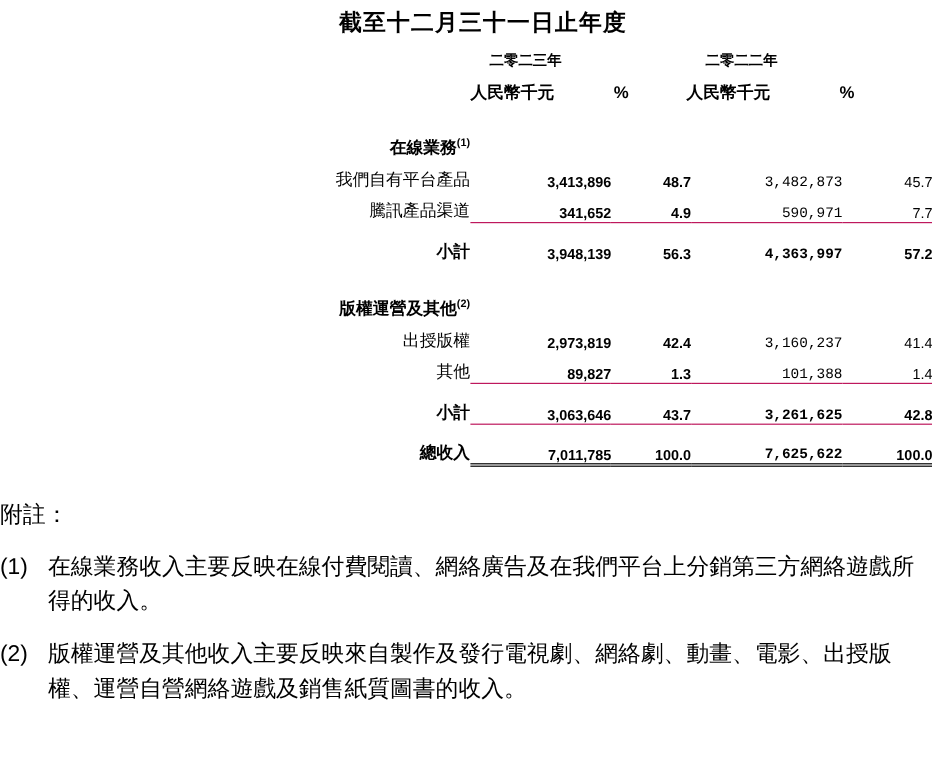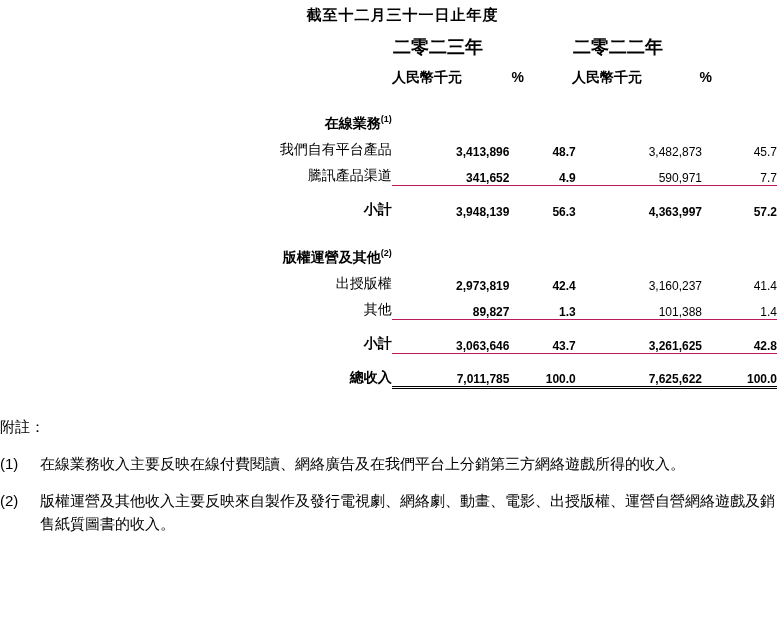--- a/index.html
+++ b/index.html
@@ -17,30 +17,30 @@
   }
   .page {
     position: relative;
     width: 777px;
     height: 631px;
     padding: 0;
   }
   
   .hdr-title {
     text-align: center;
-    font-size: 15px;
+    font-size: 19px;
     font-weight: bold;
     letter-spacing: 1px;
     margin: 6px 0 0 0;
     padding-left: 28px;
   }
   .hdr-years {
     display: flex;
     margin-top: 10px;
-    font-size: 18px;
+    font-size: 12px;
     font-weight: bold;
   }
   .hdr-units {
     display: flex;
     margin-top: 10px;
     font-size: 14px;
     font-weight: bold;
   }
   
   .c-label  { width: 352px; flex: 0 0 352px; }
@@ -70,21 +70,21 @@
     font-size: 14px;
     padding-left: 14px;
   }
   td.num {
     text-align: right;
     font-size: 12px;
     font-variant-numeric: tabular-nums;
   }
   td.av { width: 110px; }
   td.ap { width: 62px; }
-  td.bv { width: 118px; }
+  td.bv { width: 118px; font-family: Liberation Mono, monospace; }
   td.bp { width: 70px; }
 
   tr.section td { font-weight: bold; }
   tr.section td.label { padding-left: 14px; }
   tr.item td.label { }
   tr.item td.num { font-weight: bold; }
   tr.item td.ap, tr.item td.bp { font-weight: bold; }
   tr.item td.bv, tr.item td.bp { font-weight: normal; }
   tr.subtotal td { font-weight: bold; }
   tr.total td { font-weight: bold; }
@@ -98,21 +98,21 @@
   .dbl td.num { border-bottom: 3px double #000; }
 
   sup {
     font-size: 9px;
     vertical-align: super;
   }
 
   
   .notes {
     margin-top: 26px;
-    font-size: 15px;
+    font-size: 19px;
     line-height: 1.55;
   }
   .notes-title {
     margin-bottom: 14px;
   }
   .note-row {
     display: flex;
     margin-bottom: 14px;
   }
   .note-mark {

